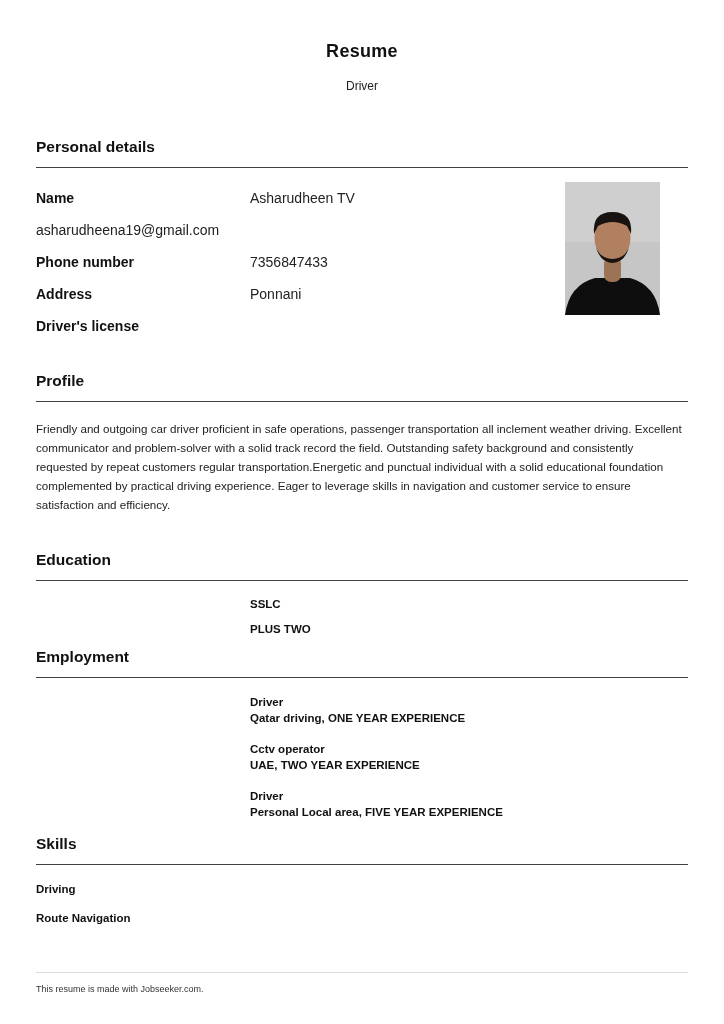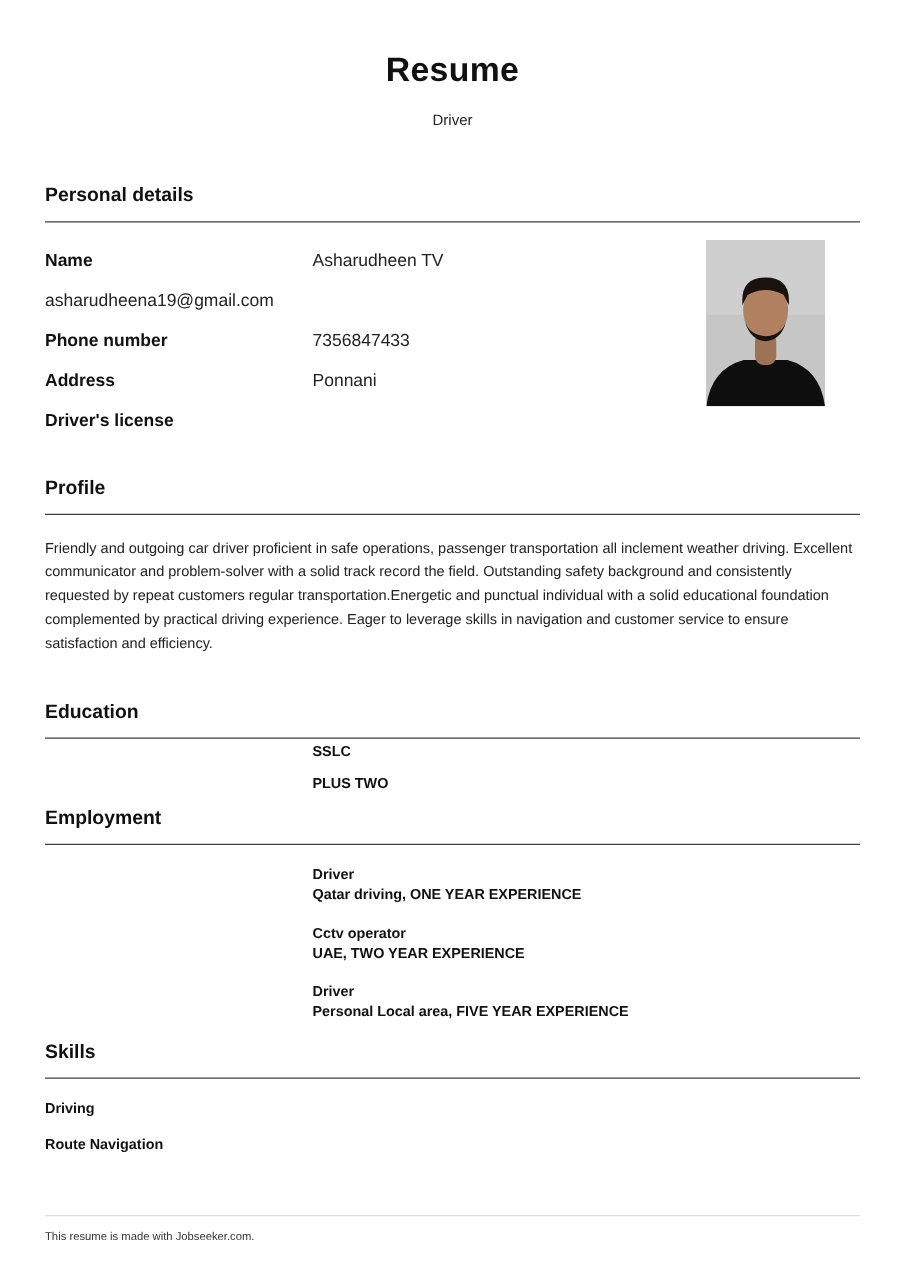--- a/index.html
+++ b/index.html
@@ -13,21 +13,21 @@
     width: 724px;
     height: 1024px;
     margin: 0 auto;
     background: #ffffff;
     position: relative;
     padding: 0 36px;
     overflow: hidden;
   }
   .doc-title {
     text-align: center;
-    font-size: 27px;
+    font-size: 18px;
     font-weight: 700;
     padding-top: 41px;
     letter-spacing: 0.3px;
     color: #111;
   }
   .doc-subtitle {
     text-align: center;
     font-size: 12px;
     margin-top: 17px;
     color: #222;
@@ -72,21 +72,21 @@
   .profile-section { margin-top: 30px; }
   .profile-text {
     margin-top: 17px;
     font-size: 11.6px;
     line-height: 19px;
     color: #222;
     text-align: left;
   }
   
   .education-section { margin-top: 37px; }
-  .edu-items { margin-top: 5px; margin-left: 214px; }
+  .edu-items { margin-top: 17px; margin-left: 214px; }
   .edu-item {
     font-size: 11.5px;
     font-weight: 700;
     color: #111;
     margin-bottom: 13px;
   }
   
   .employment-section { margin-top: 12px; }
   .emp-items { margin-top: 16px; margin-left: 214px; }
   .emp-item { margin-bottom: 15px; }

